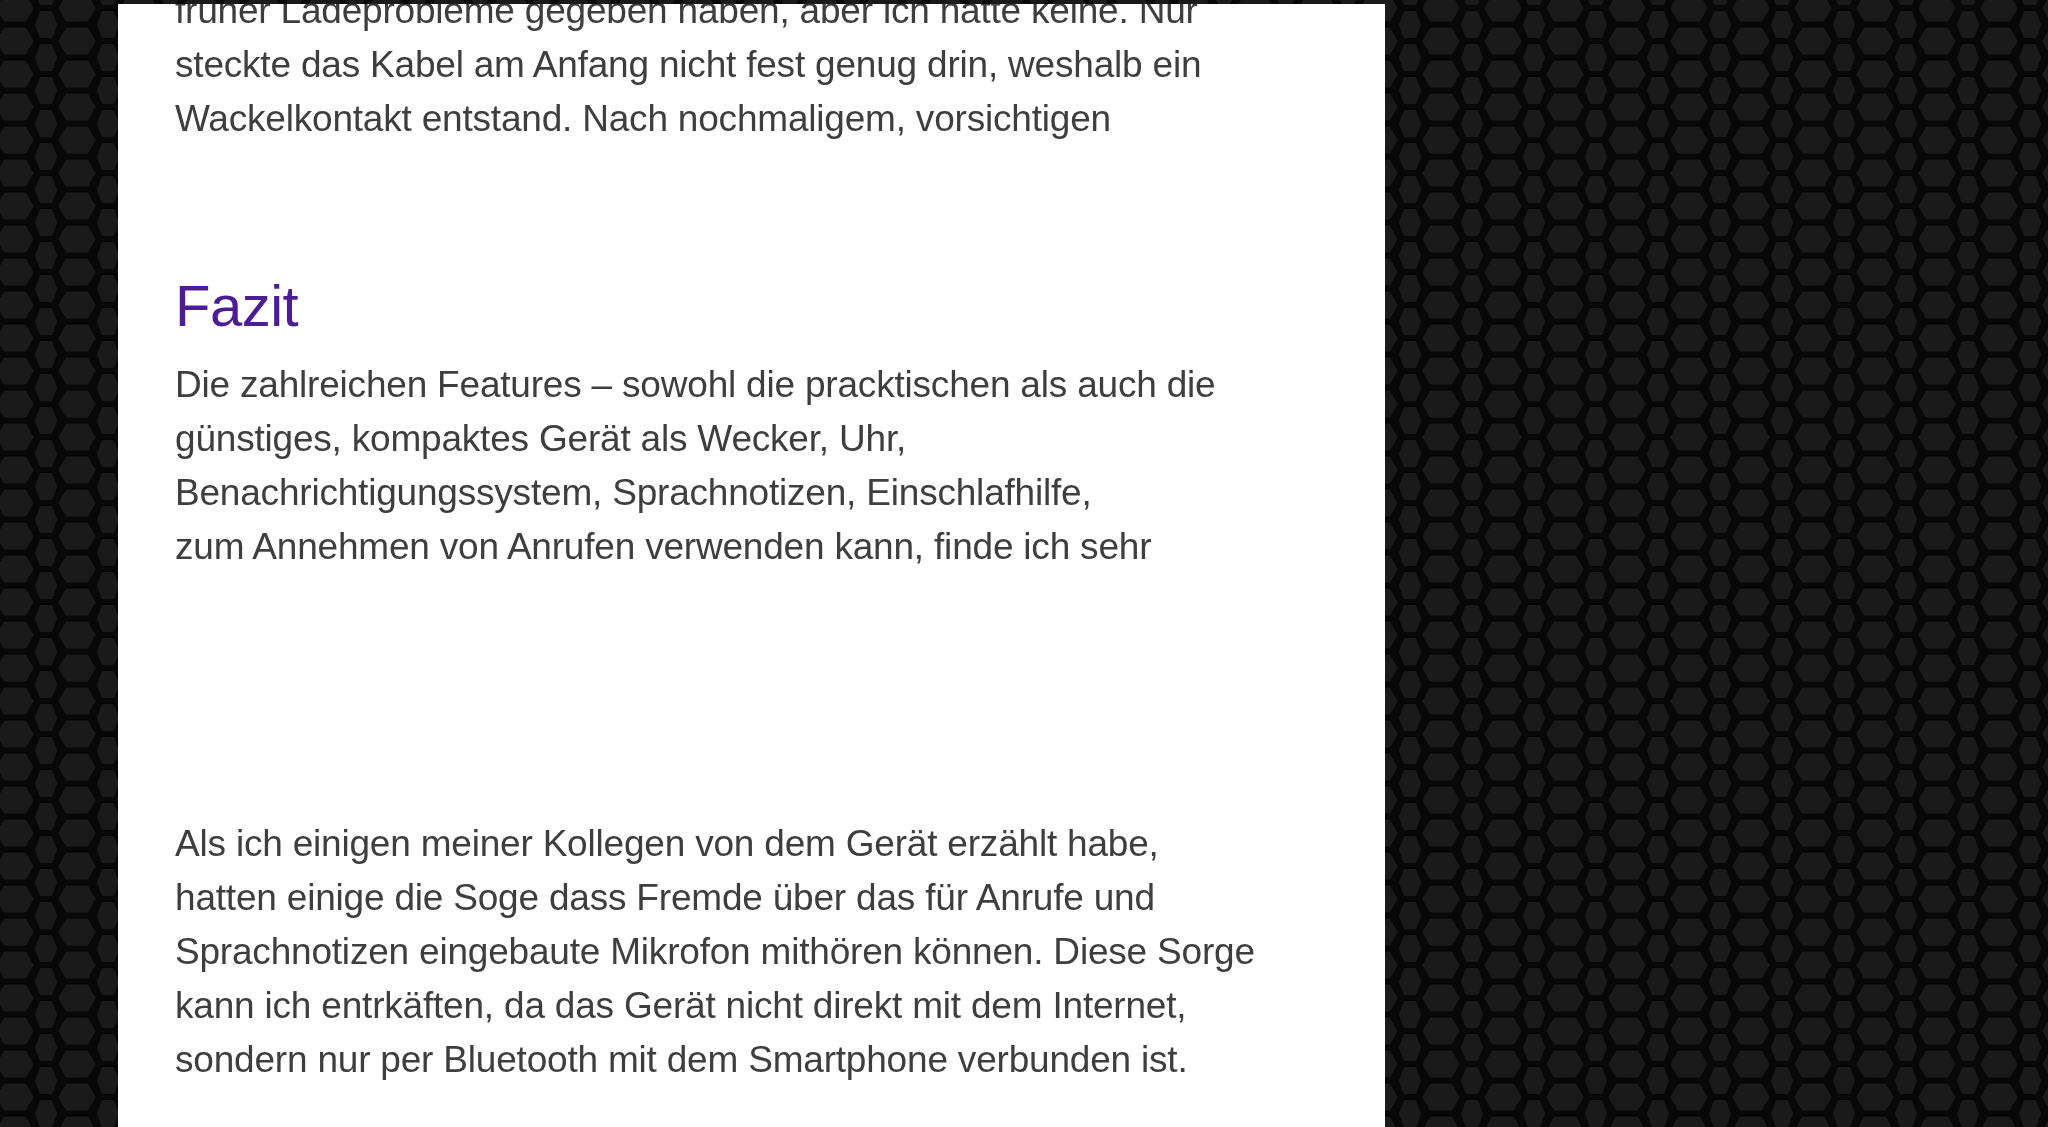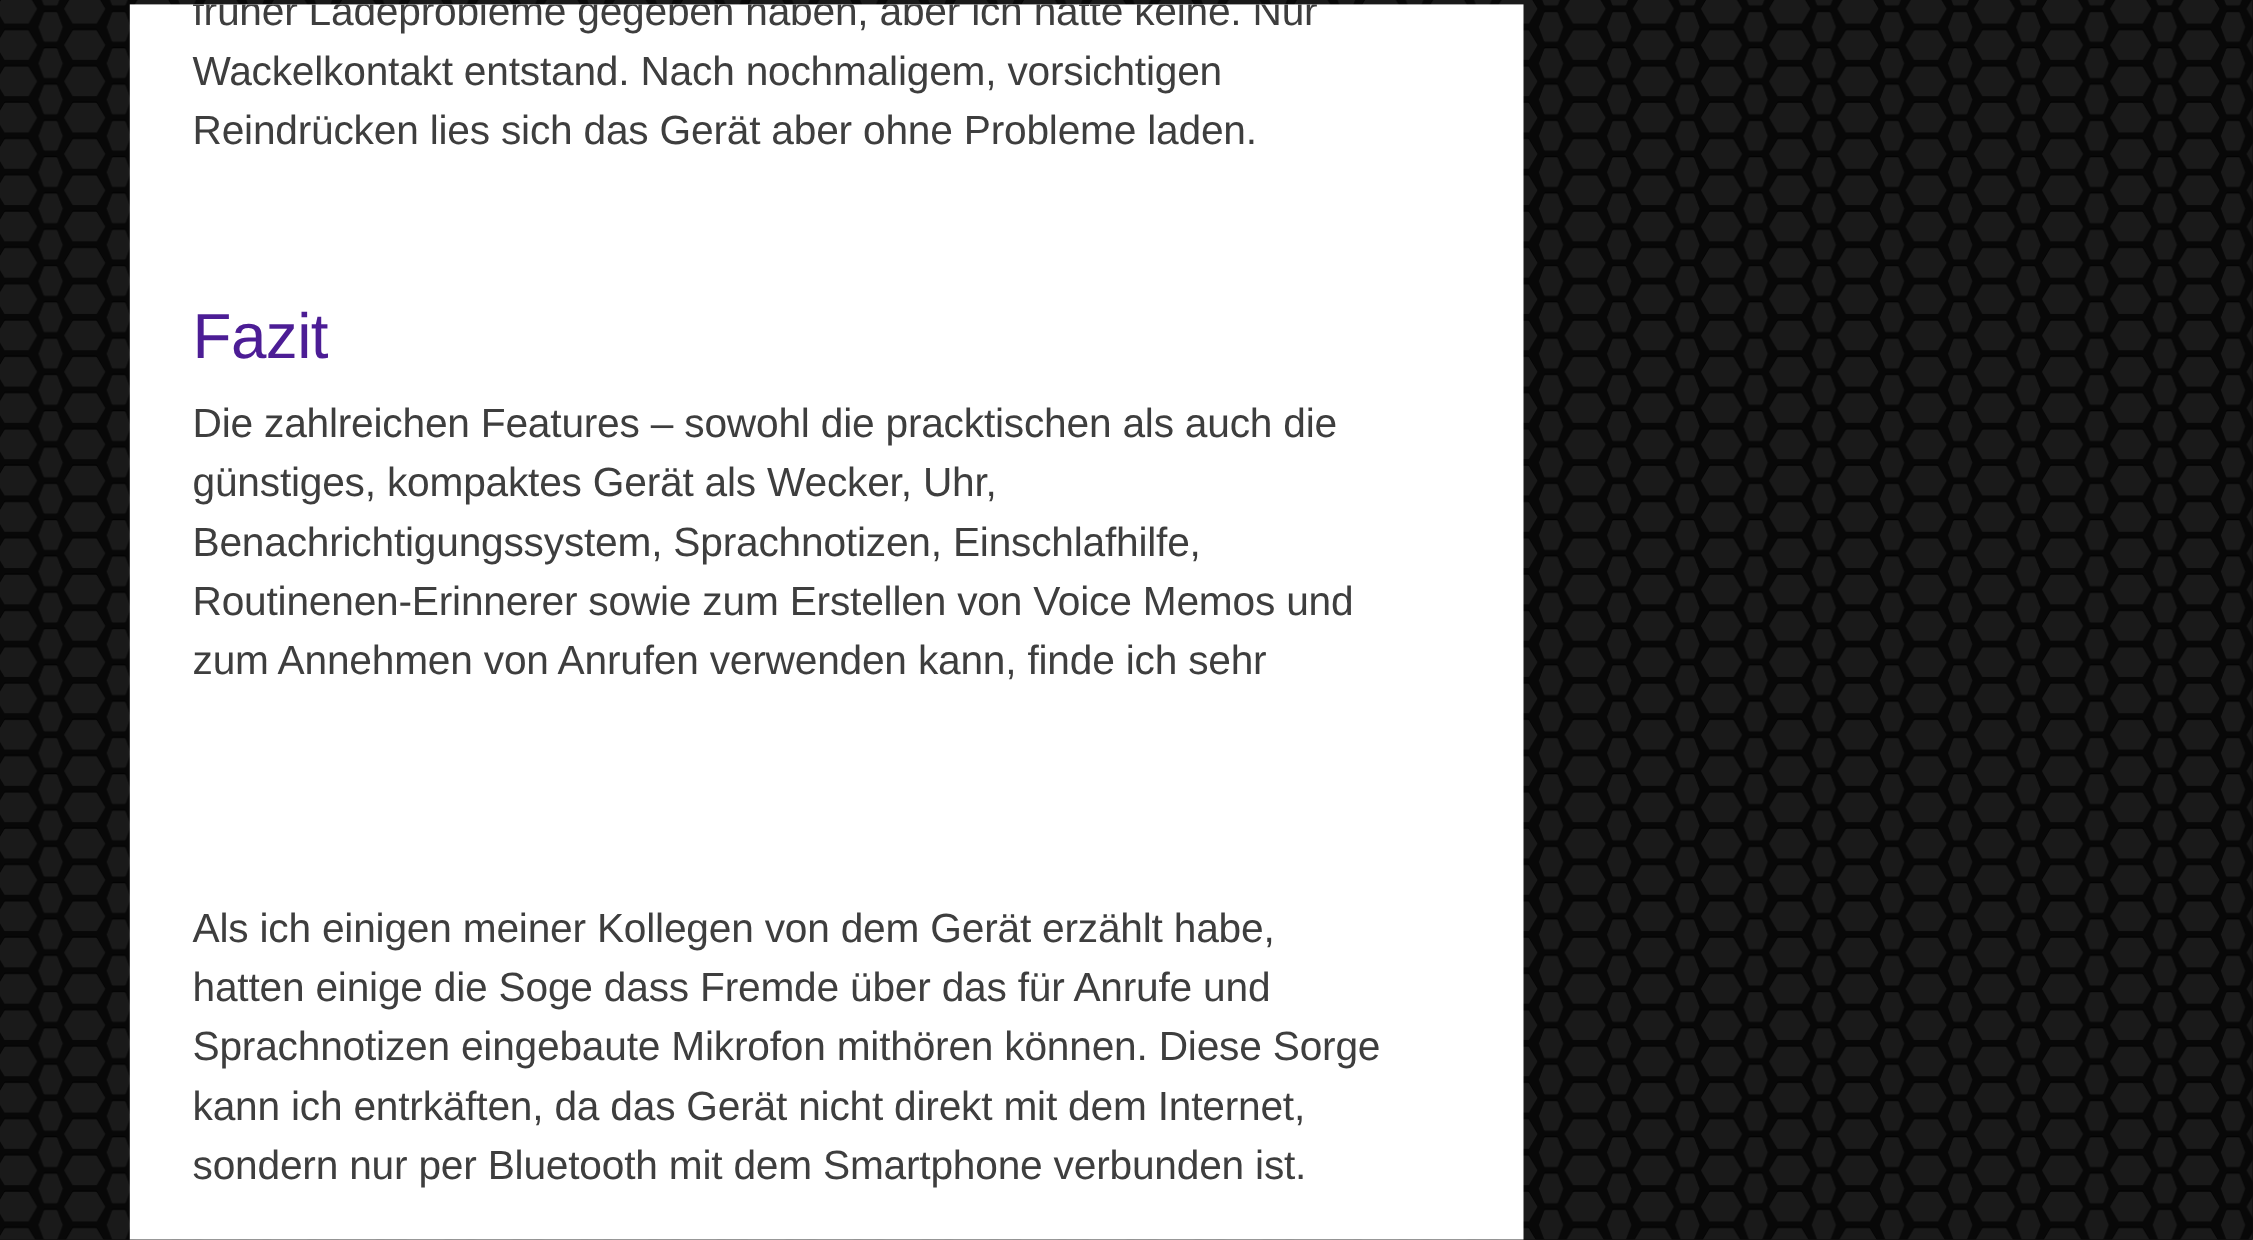--- a/index.html
+++ b/index.html
@@ -91,31 +91,30 @@
         </g>
       </pattern>
     </defs>
     <rect x="0" y="0" width="2048" height="1127" fill="url(#hexpat)"></rect>
   </svg>
 
   <main class="content-column">
 
     <div class="para p1">
       <div class="line">früher Ladeprobleme gegeben haben, aber ich hatte keine. Nur</div>
+      <div class="line">steckte das Kabel am Anfang nicht fest genug drin, weshalb ein</div>
       <div class="line">Wackelkontakt entstand. Nach nochmaligem, vorsichtigen</div>
-      <div class="line">Reindrücken lies sich das Gerät aber ohne Probleme laden.</div>
     </div>
 
     <h2 class="section-heading">Fazit</h2>
 
     <div class="para p2">
       <div class="line">Die zahlreichen Features – sowohl die pracktischen als auch die</div>
       <div class="line">günstiges, kompaktes Gerät als Wecker, Uhr,</div>
       <div class="line">Benachrichtigungssystem, Sprachnotizen, Einschlafhilfe,</div>
-      <div class="line">Routinenen-Erinnerer sowie zum Erstellen von Voice Memos und</div>
       <div class="line">zum Annehmen von Anrufen verwenden kann, finde ich sehr</div>
     </div>
 
     <div class="para p3">
       <div class="line">Als ich einigen meiner Kollegen von dem Gerät erzählt habe,</div>
       <div class="line">hatten einige die Soge dass Fremde über das für Anrufe und</div>
       <div class="line">Sprachnotizen eingebaute Mikrofon mithören können. Diese Sorge</div>
       <div class="line">kann ich entrkäften, da das Gerät nicht direkt mit dem Internet,</div>
       <div class="line">sondern nur per Bluetooth mit dem Smartphone verbunden ist.</div>
     </div>

